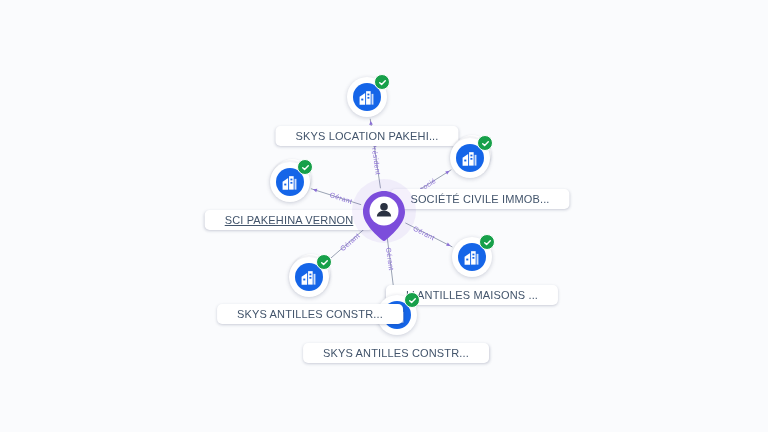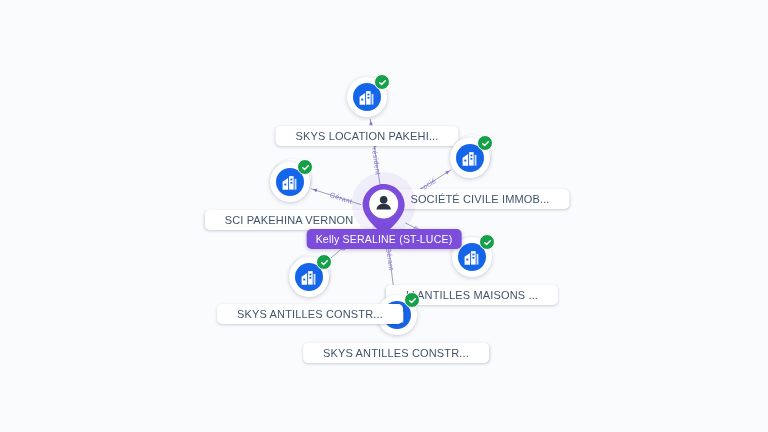--- a/index.html
+++ b/index.html
@@ -231,31 +231,30 @@
   </svg>
             </div>
           </div>
           <div class="badge">
   <svg width="9" height="9" viewBox="0 0 12 12">
     <path d="M2.3 6.2 L4.8 8.7 L9.7 3.6" fill="none" stroke="#ffffff" stroke-width="1.9" stroke-linecap="round" stroke-linejoin="round"></path>
   </svg>
           </div>
         </div>
       </div>
-      <div class="chip chip-pos" style="left: 289px; top: 205px;">SCI PAKEHINA VERNON</div>
+      <div class="chip chip-pos" style="left: 289px; top: 205px; text-decoration: underline;">SCI PAKEHINA VERNON</div>
     </div>
 
   <div id="center" style="left: 384px; top: 216px;">
     <div class="halo"></div>
     <div class="pin">
       <svg width="44" height="52" viewBox="0 0 44 52">
         <path d="M22 1 C10.4 1 1 10.4 1 22 C1 33 13 44 20.3 50.2 a2.6 2.6 0 0 0 3.4 0 C31 44 43 33 43 22 C43 10.4 33.6 1 22 1 Z" fill="#7c4ddb"></path>
         <circle cx="22" cy="21" r="14.5" fill="#ffffff"></circle>
         <g transform="translate(22,21)">
           <circle cx="0" cy="-4.3" r="3.8" fill="#2b3242"></circle>
           <path d="M-7.2 5.6 a7.2 6 0 0 1 14.4 0 Z" fill="#2b3242"></path>
         </g>
       </svg>
     </div>
-    <div class="chip-person">Kelly SERALINE (ST-LUCE)</div>
   </div>
 
 </div>
 
 </body></html>

